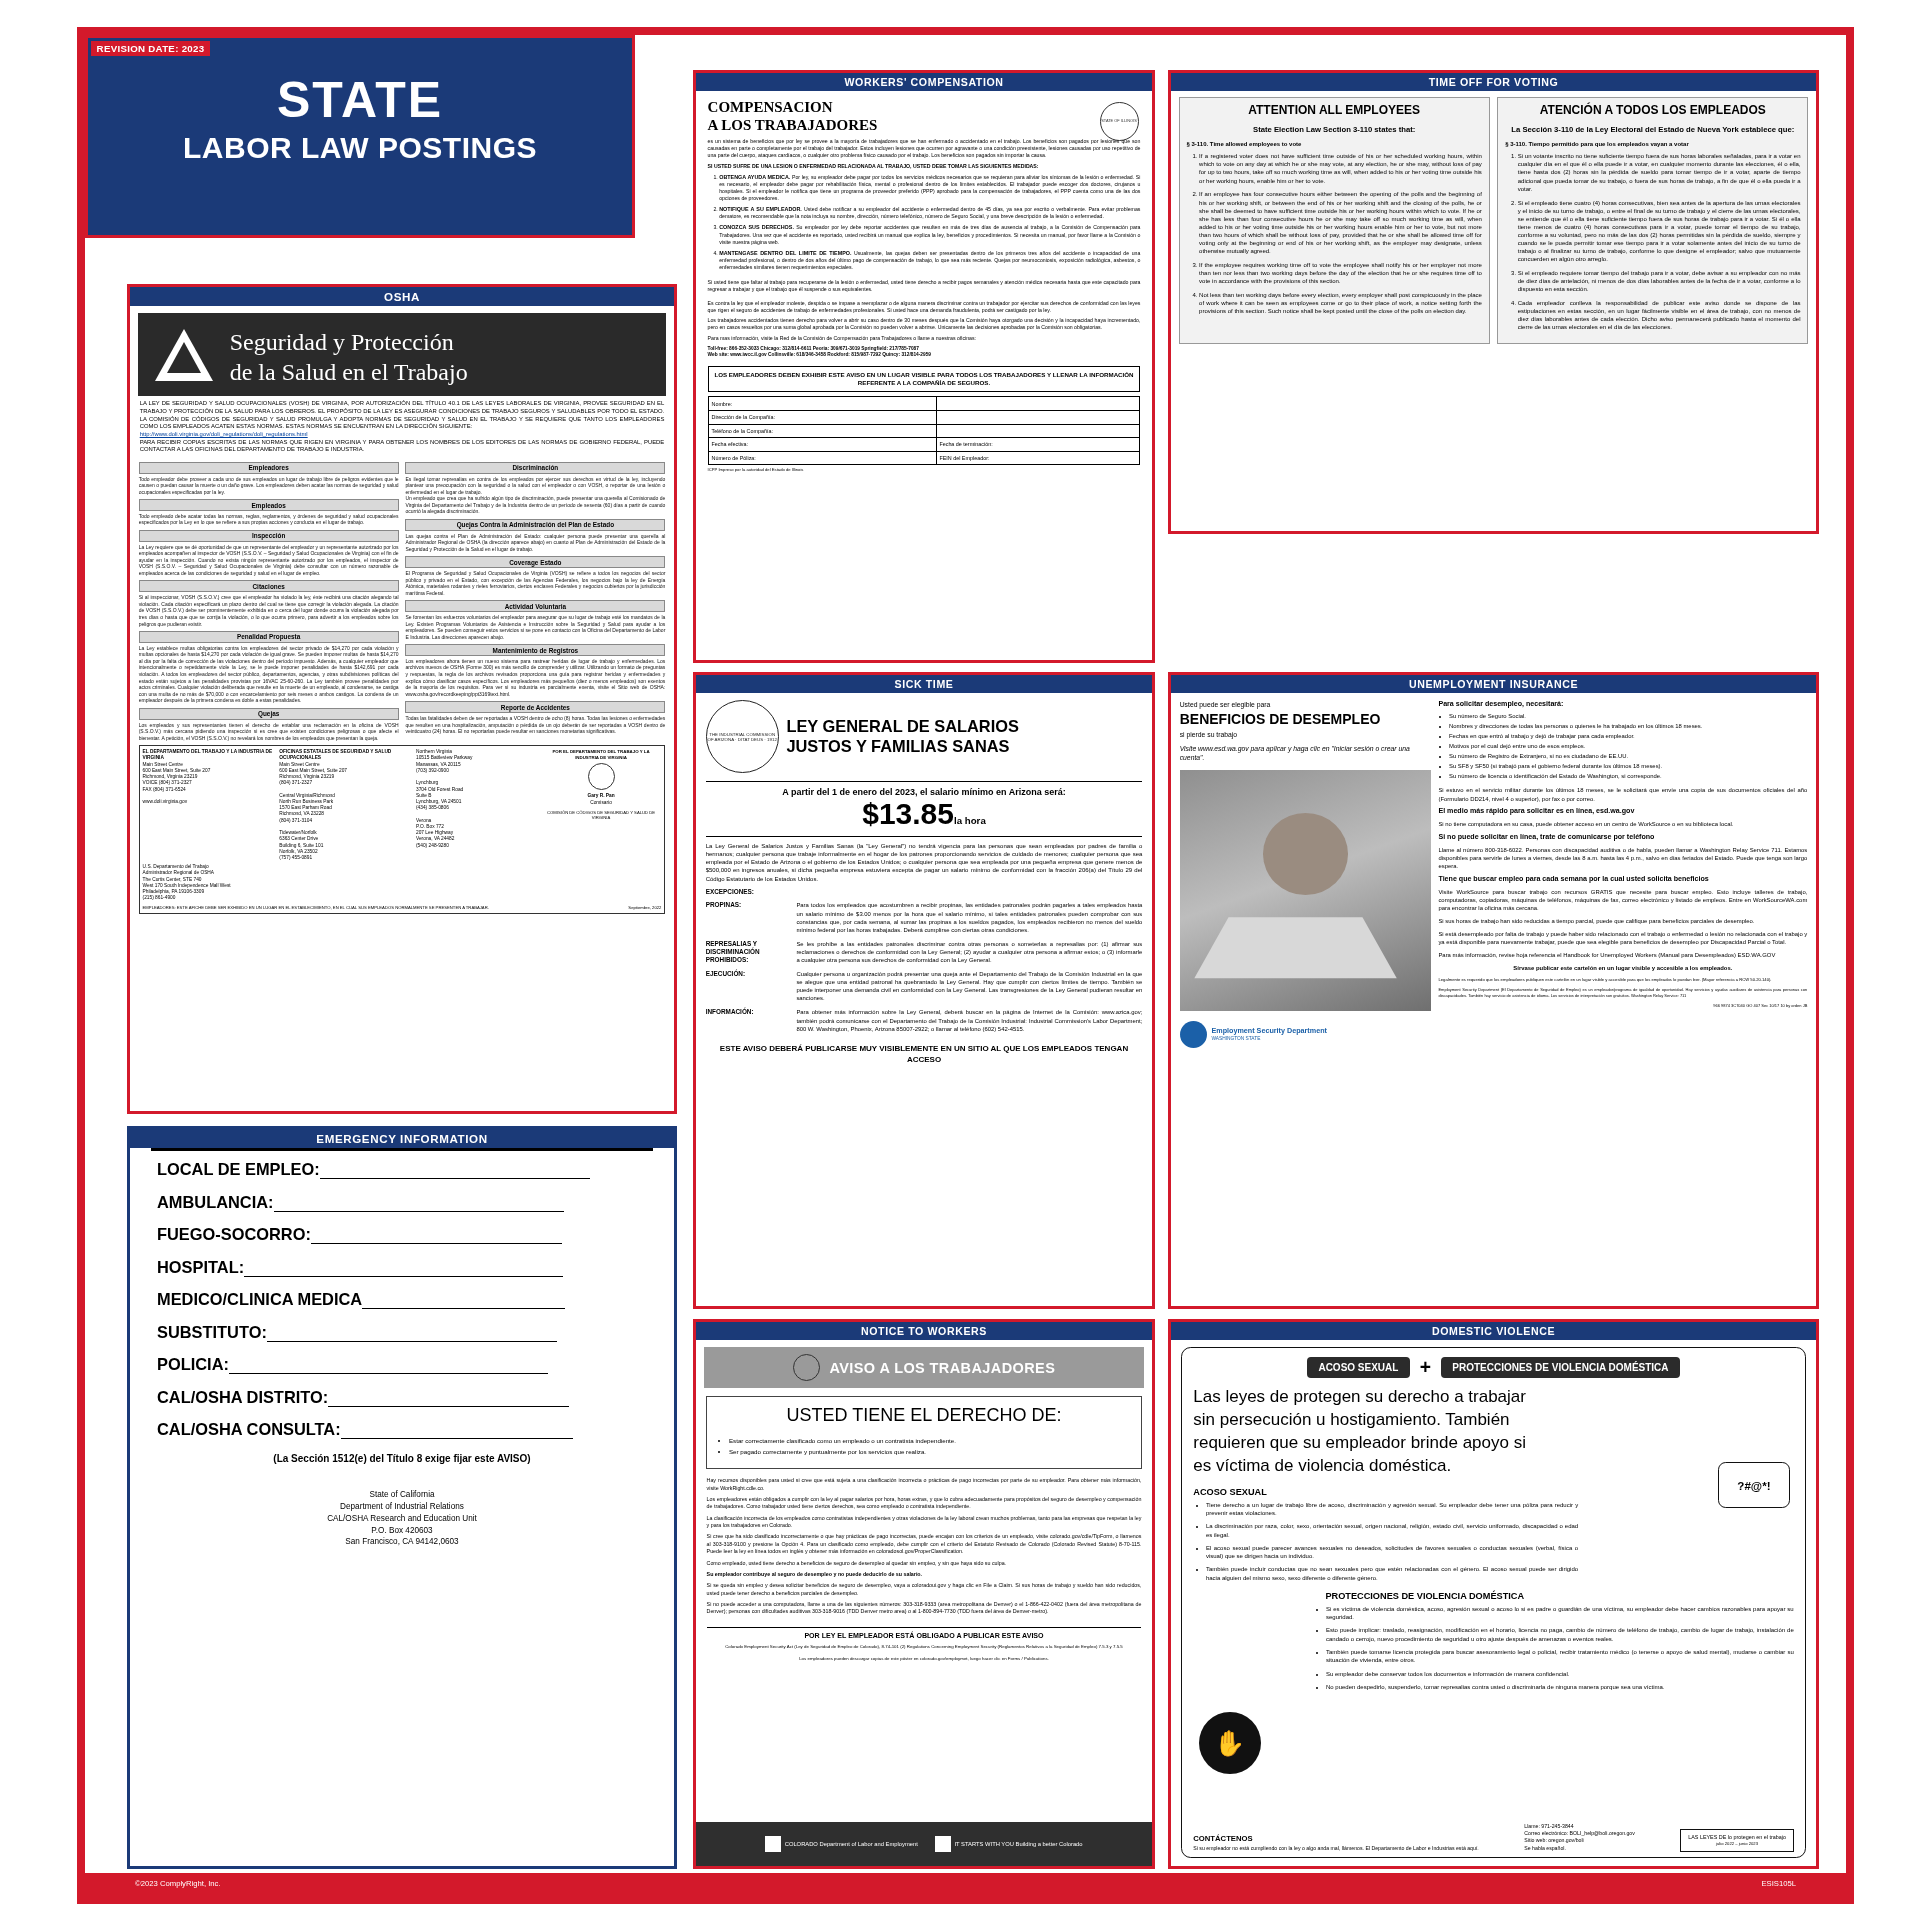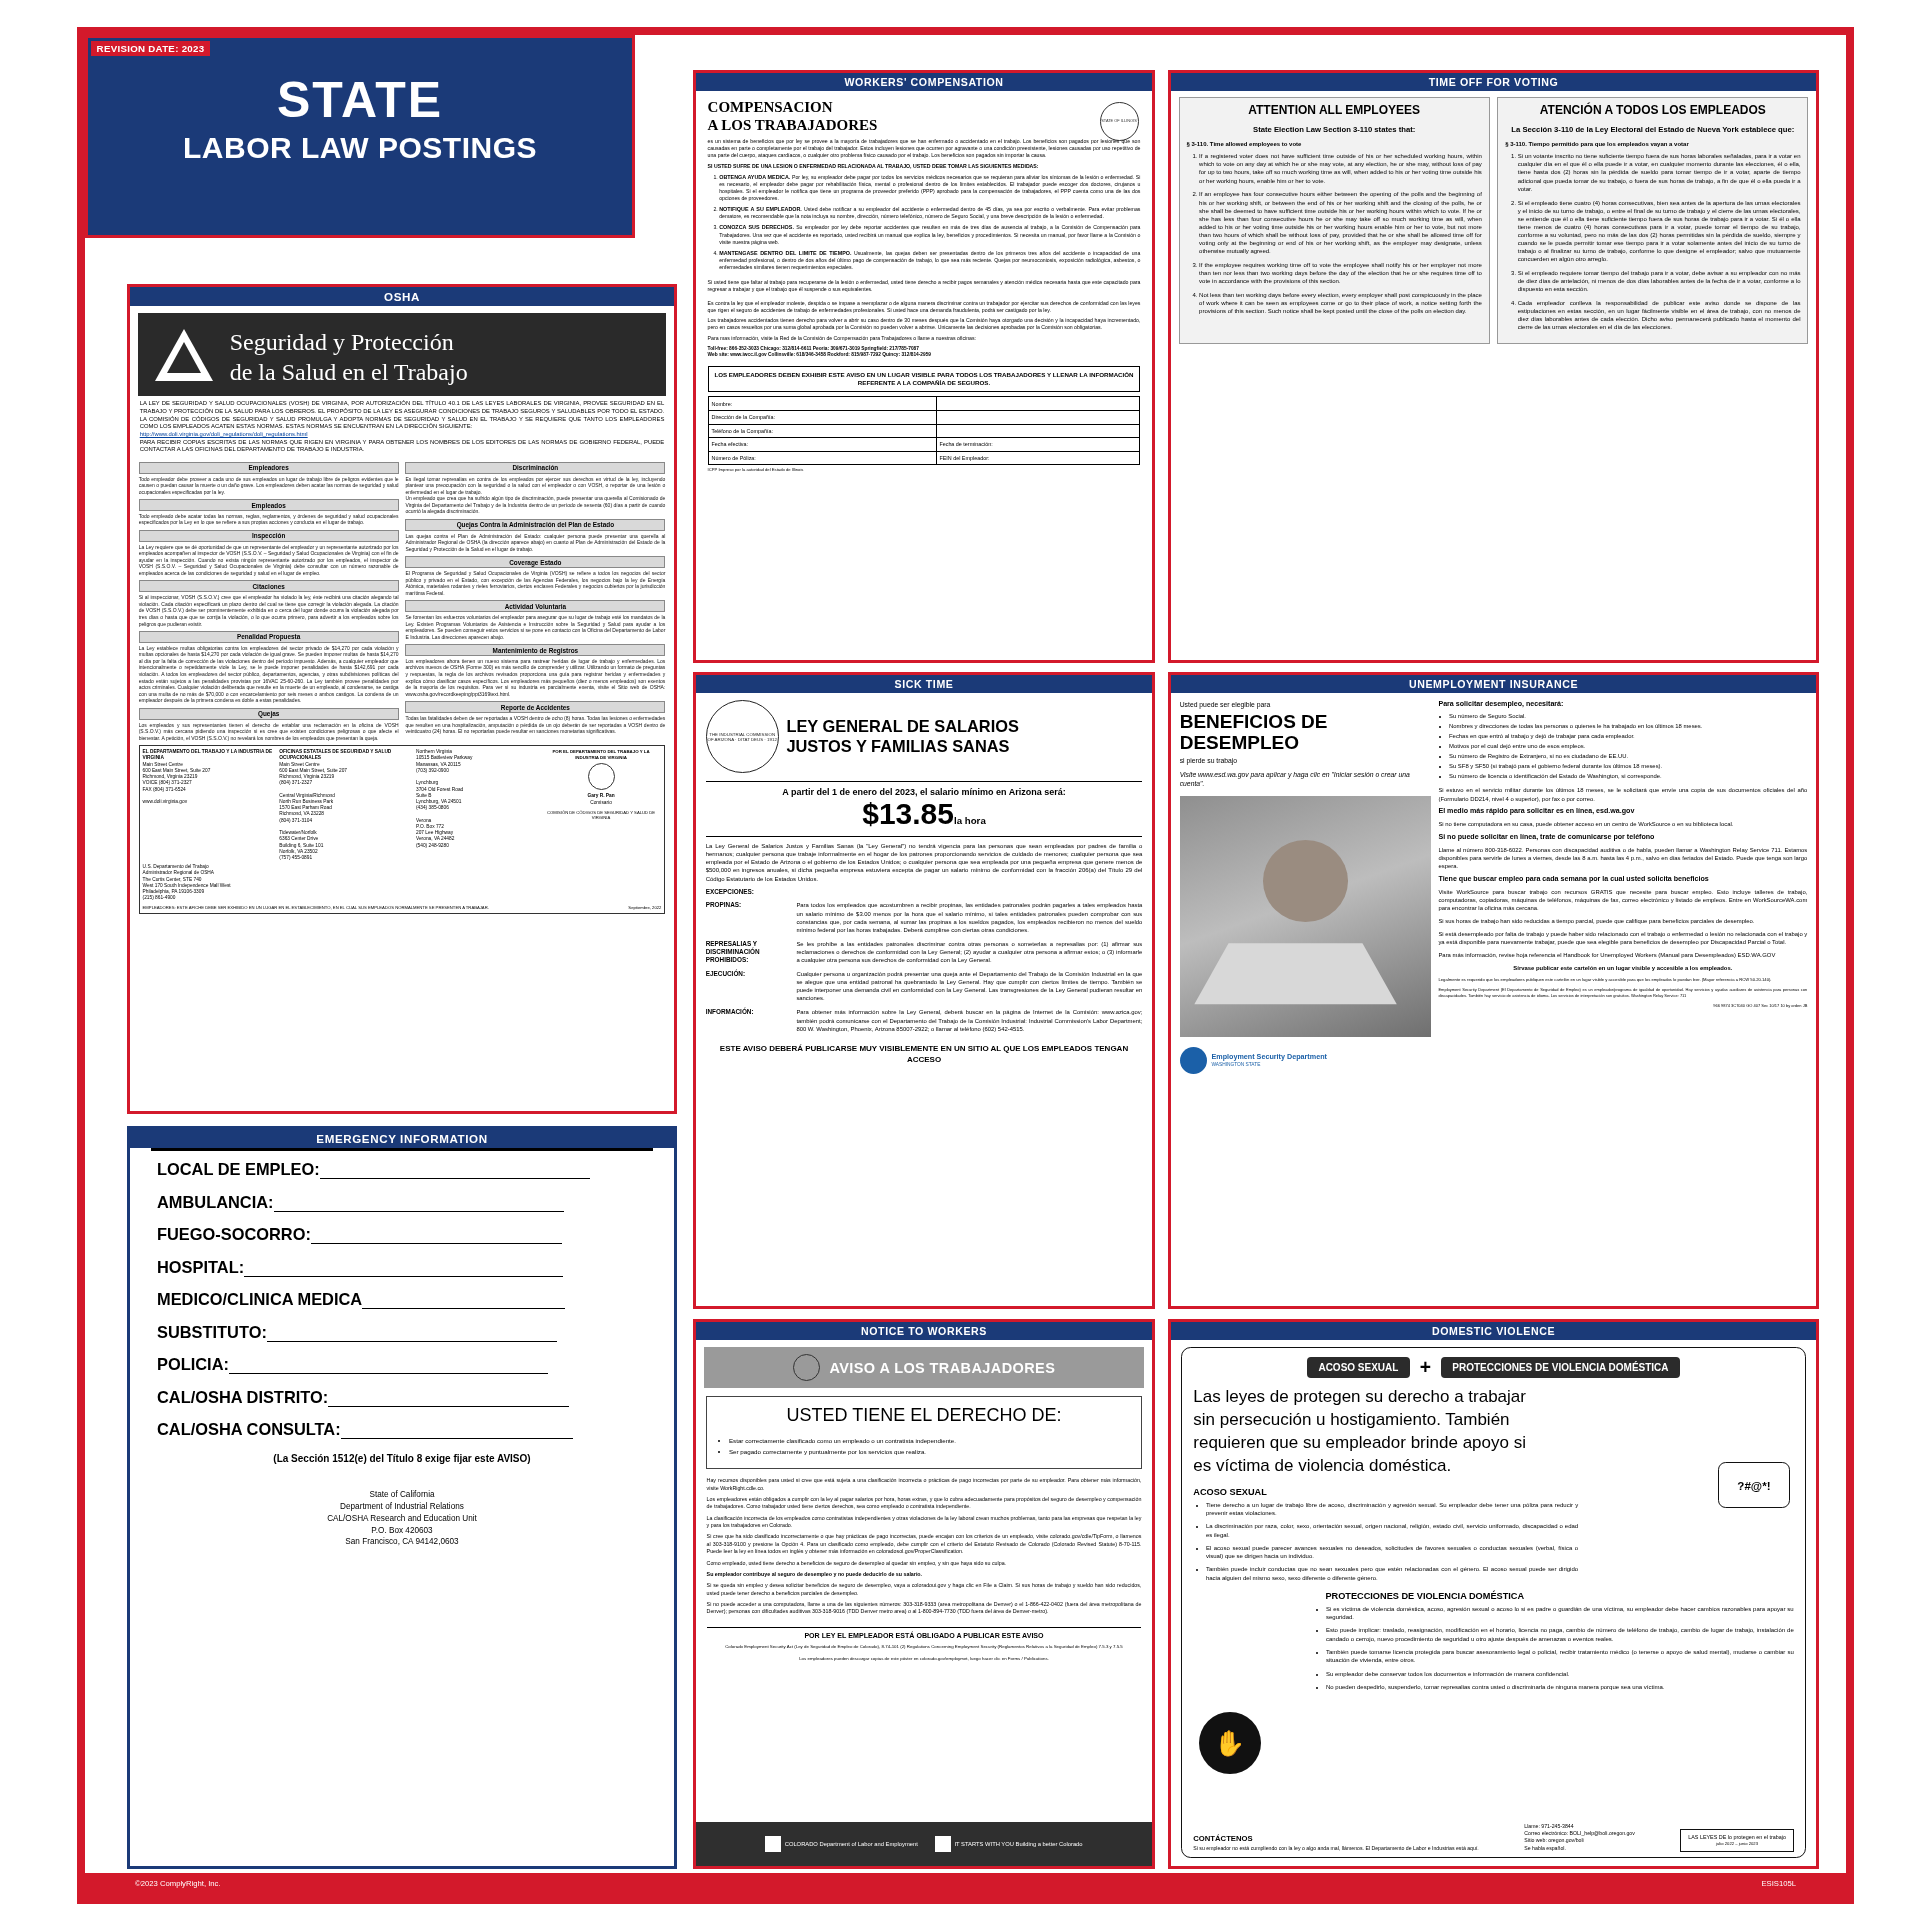--- a/index.html
+++ b/index.html
@@ -47,21 +47,21 @@
   .wc-body b{font-size:5.4px;}
   .wc-list{margin:0;padding-left:11.6px;}
   .wc-list li{margin-bottom:3.9px;}
   .wc-notice{border:1.4px solid #000;margin:4.8px 11.6px;padding:3.9px;text-align:center;font-size:6.2px;font-weight:bold;line-height:1.3;}
   .wc-form{margin:0 11.6px;border:1px solid #000;font-size:5.4px;}
   .wc-form div.row{display:flex;border-bottom:1px solid #000;height:12.6px;align-items:center;}
   .wc-form div.row:last-child{border-bottom:none;}
   .wc-form span.lab{padding-left:2.9px;border-right:1px solid #000;width:52%;height:100%;display:flex;align-items:center;}
   .wc-form span.lab2{padding-left:2.9px;display:flex;align-items:center;}
   
-  #voting{left:1083px;top:35px;width:651px;height:593px;}
+  #voting{left:1083px;top:35px;width:651px;height:464px;}
   #voting .bluehead{font-size:10.6px;padding:2.9px 0;}
   .vote-cols{display:flex;gap:7.7px;padding:5.8px 7.7px;}
   .vcol{flex:1;border:1px solid #999;background:#f2f2f2;padding:5.8px 6.8px;}
   .vcol h3{margin:0;text-align:center;font-size:12px;line-height:1.2;font-weight:bold;}
   .vcol h4{margin:7.7px 0 4.8px 0;text-align:center;font-size:7.7px;font-weight:bold;line-height:1.3;}
   .vcol p{margin:0 0 3.9px 0;font-size:6px;line-height:1.35;text-align:justify;}
   .vcol ol{margin:2.9px 0 0 0;padding-left:12.6px;}
   .vcol ol li{font-size:6px;line-height:1.35;margin-bottom:5.8px;text-align:justify;}
   
   #sick{left:608px;top:637px;width:462px;height:637px;}
@@ -78,21 +78,21 @@
   .srow{display:flex;gap:7.7px;margin-bottom:5.8px;}
   .srow .k{width:83px;flex:none;font-size:6.4px;font-weight:bold;line-height:1.25;}
   .srow .v{flex:1;font-size:5.9px;line-height:1.38;text-align:justify;}
   .sick-foot{text-align:center;font-size:8px;font-weight:bold;line-height:1.35;padding:5.8px 13.5px;}
   
   #unemp{left:1083px;top:637px;width:651px;height:637px;}
   #unemp .bluehead{font-size:10.6px;padding:2.9px 0;}
   .ui-wrap{display:flex;gap:7.7px;padding:6.8px 8.7px;}
   .ui-left{width:40%;}
   .ui-left .lead{font-size:6.8px;line-height:1.35;}
-  .ui-left .big{font-size:19px;font-weight:bold;line-height:1.1;margin:2.9px 0;}
+  .ui-left .big{font-size:14px;font-weight:bold;line-height:1.1;margin:2.9px 0;}
   .ui-photo{margin-top:7.7px;width:100%;height:241px;background:linear-gradient(160deg,#8f8f8f 0%,#bdbdbd 45%,#6f6f6f 100%);position:relative;}
   .ui-photo .lap{position:absolute;left:14%;bottom:16%;width:64%;height:26%;background:#d8d8d8;transform:perspective(58px) rotateX(22deg);}
   .ui-photo .head{position:absolute;left:33%;top:18%;width:34%;height:34%;border-radius:50%;background:#9a8c80;}
   .esd{margin-top:9.7px;display:flex;align-items:center;gap:4.8px;}
   .esd .circ{width:27px;height:27px;border-radius:50%;background:#1b60a8;}
   .esd .t{font-size:7.2px;line-height:1.2;color:#1b60a8;font-weight:bold;}
   .ui-right{flex:1;font-size:5.9px;line-height:1.38;}
   .ui-right h4{margin:0 0 2.9px 0;font-size:7.1px;}
   .ui-right ul{margin:0 0 5.8px 0;padding-left:10.6px;}
   .ui-right li{margin-bottom:1.9px;}

